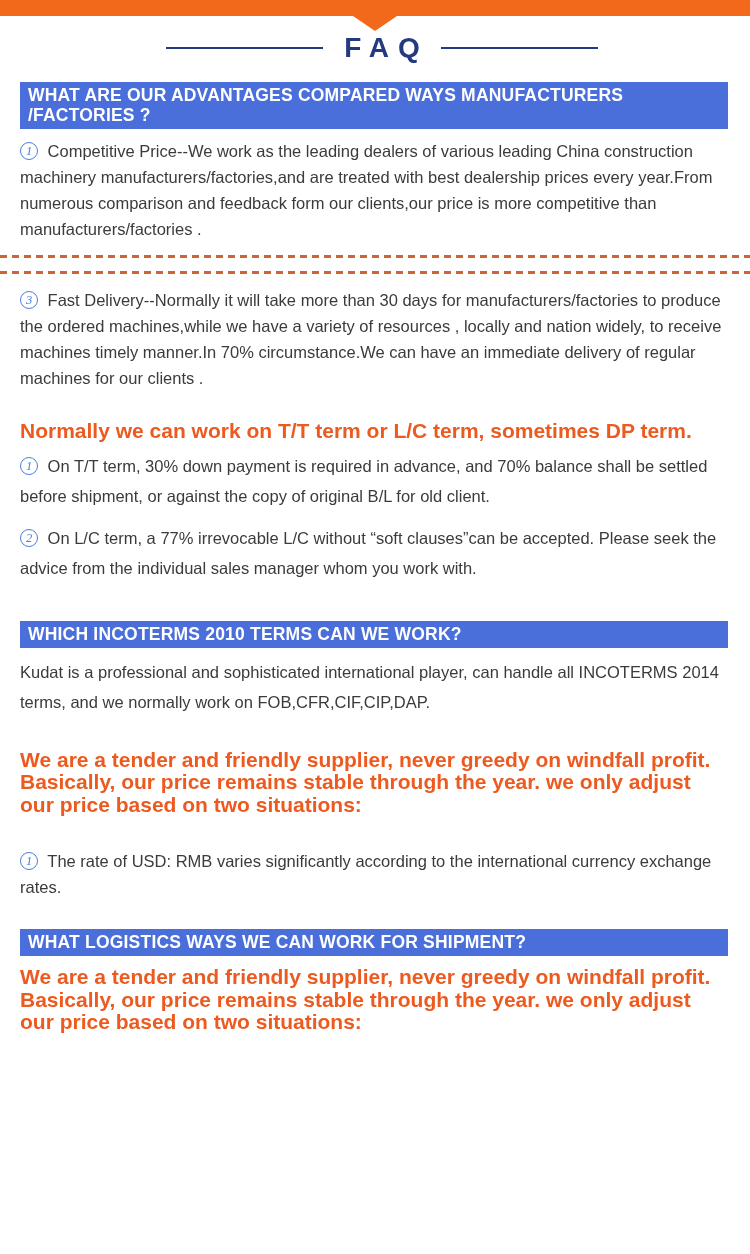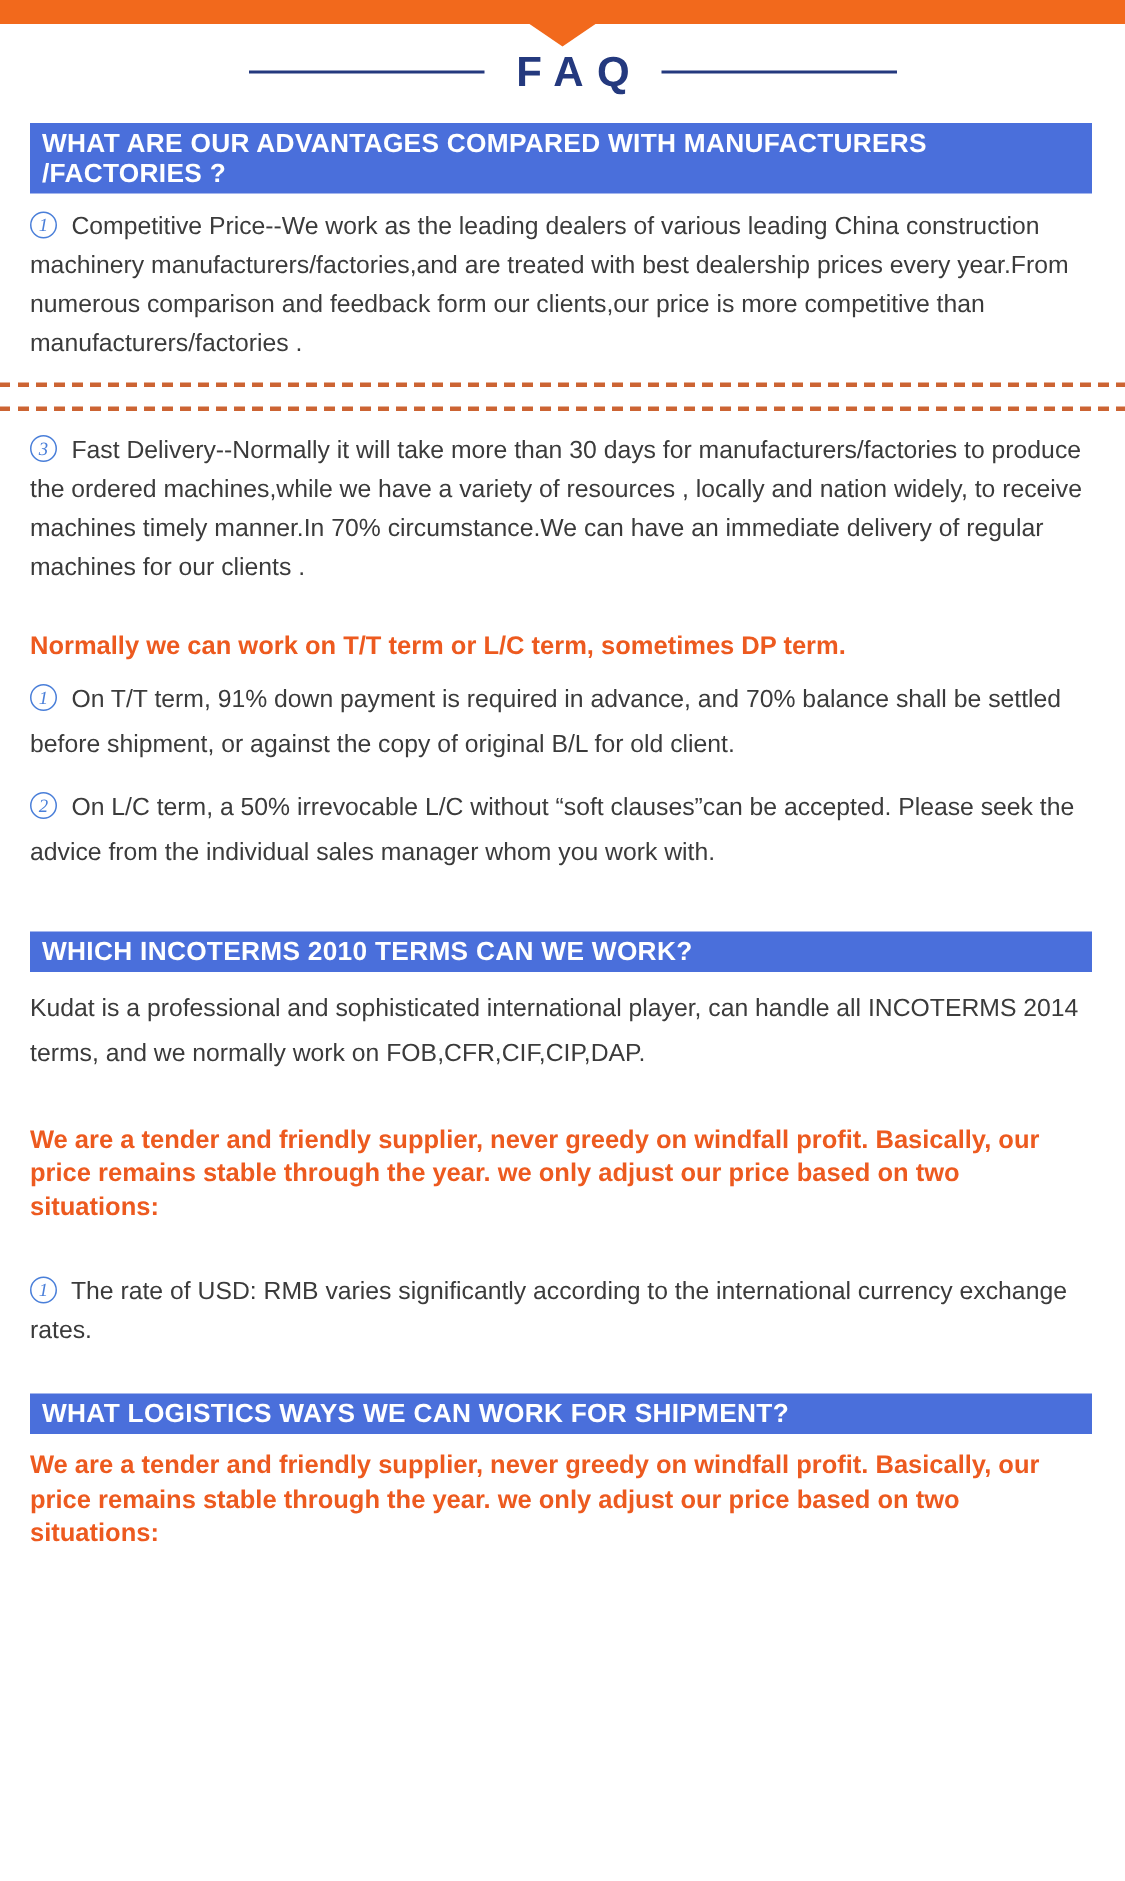--- a/index.html
+++ b/index.html
@@ -41,62 +41,62 @@
     text-align:center; font-size:12.5px; font-style:italic;
     font-family:"Liberation Serif","DejaVu Serif",serif;
     color:#4A7FD9; margin-right:5px; vertical-align:2px; background:#fff;
   }
   .divider {
     height:3px; margin:13px 0;
     background:repeating-linear-gradient(90deg,#CC6433 0 7px,transparent 7px 12px);
   }
   .intro {
     margin:10px 22px 8px 20px; color:#ED5A1F; font-weight:bold;
-    font-size:17px; line-height:22.5px;
+    font-size:21px; line-height:22.5px;
   }
   .spacer-lg { height:10px; }
 </style>
 </head>
 <body>
 
 <div class="top-banner">
   <div class="arrow"></div>
 </div>
 
 <div class="faq-title-row">
   <div class="title-line"></div>
   <div class="faq-title">FAQ</div>
   <div class="title-line"></div>
 </div>
 
 <div>
-  <div class="section-heading">WHAT ARE OUR ADVANTAGES COMPARED WITH MANUFACTURERS /FACTORIES ?</div>
+  <div class="section-heading">WHAT ARE OUR ADVANTAGES COMPARED WAYS MANUFACTURERS /FACTORIES ?</div>
   <p class="para">
     <span class="cnum">1</span>
     <span>Competitive Price--We work as the leading dealers of various leading China construction machinery manufacturers/factories,and are treated with best dealership prices every year.From numerous comparison and feedback form our clients,our price is more competitive than manufacturers/factories .</span>
   </p>
   <div class="divider"></div>
   <div class="divider"></div>
   <p class="para">
     <span class="cnum">3</span>
     <span>Fast Delivery--Normally it will take more than 30 days for manufacturers/factories to produce the ordered machines,while we have a variety of resources , locally and nation widely, to receive machines timely manner.In 70% circumstance.We can have an immediate delivery of regular machines for our clients .</span>
   </p>
 </div>
 
 <div class="spacer-lg"></div>
 
 <div>
   <p class="intro">Normally we can work on T/T term or L/C term, sometimes DP term.</p>
   <p class="para loose">
     <span class="cnum">1</span>
-    <span>On T/T term, 91% down payment is required in advance, and 70% balance shall be settled before shipment, or against the copy of original B/L for old client.</span>
+    <span>On T/T term, 30% down payment is required in advance, and 70% balance shall be settled before shipment, or against the copy of original B/L for old client.</span>
   </p>
   <p class="para loose">
     <span class="cnum">2</span>
-    <span>On L/C term, a 50% irrevocable L/C without “soft clauses”can be accepted. Please seek the advice from the individual sales manager whom you work with.</span>
+    <span>On L/C term, a 77% irrevocable L/C without “soft clauses”can be accepted. Please seek the advice from the individual sales manager whom you work with.</span>
   </p>
 </div>
 
 <div class="spacer-lg"></div>
 
 <div>
   <div class="section-heading">WHICH INCOTERMS 2010 TERMS CAN WE WORK?</div>
   <p class="para loose">
     <span>Kudat is a professional and sophisticated international player, can handle all INCOTERMS 2014 terms, and we normally work on FOB,CFR,CIF,CIP,DAP.</span>
   </p>

